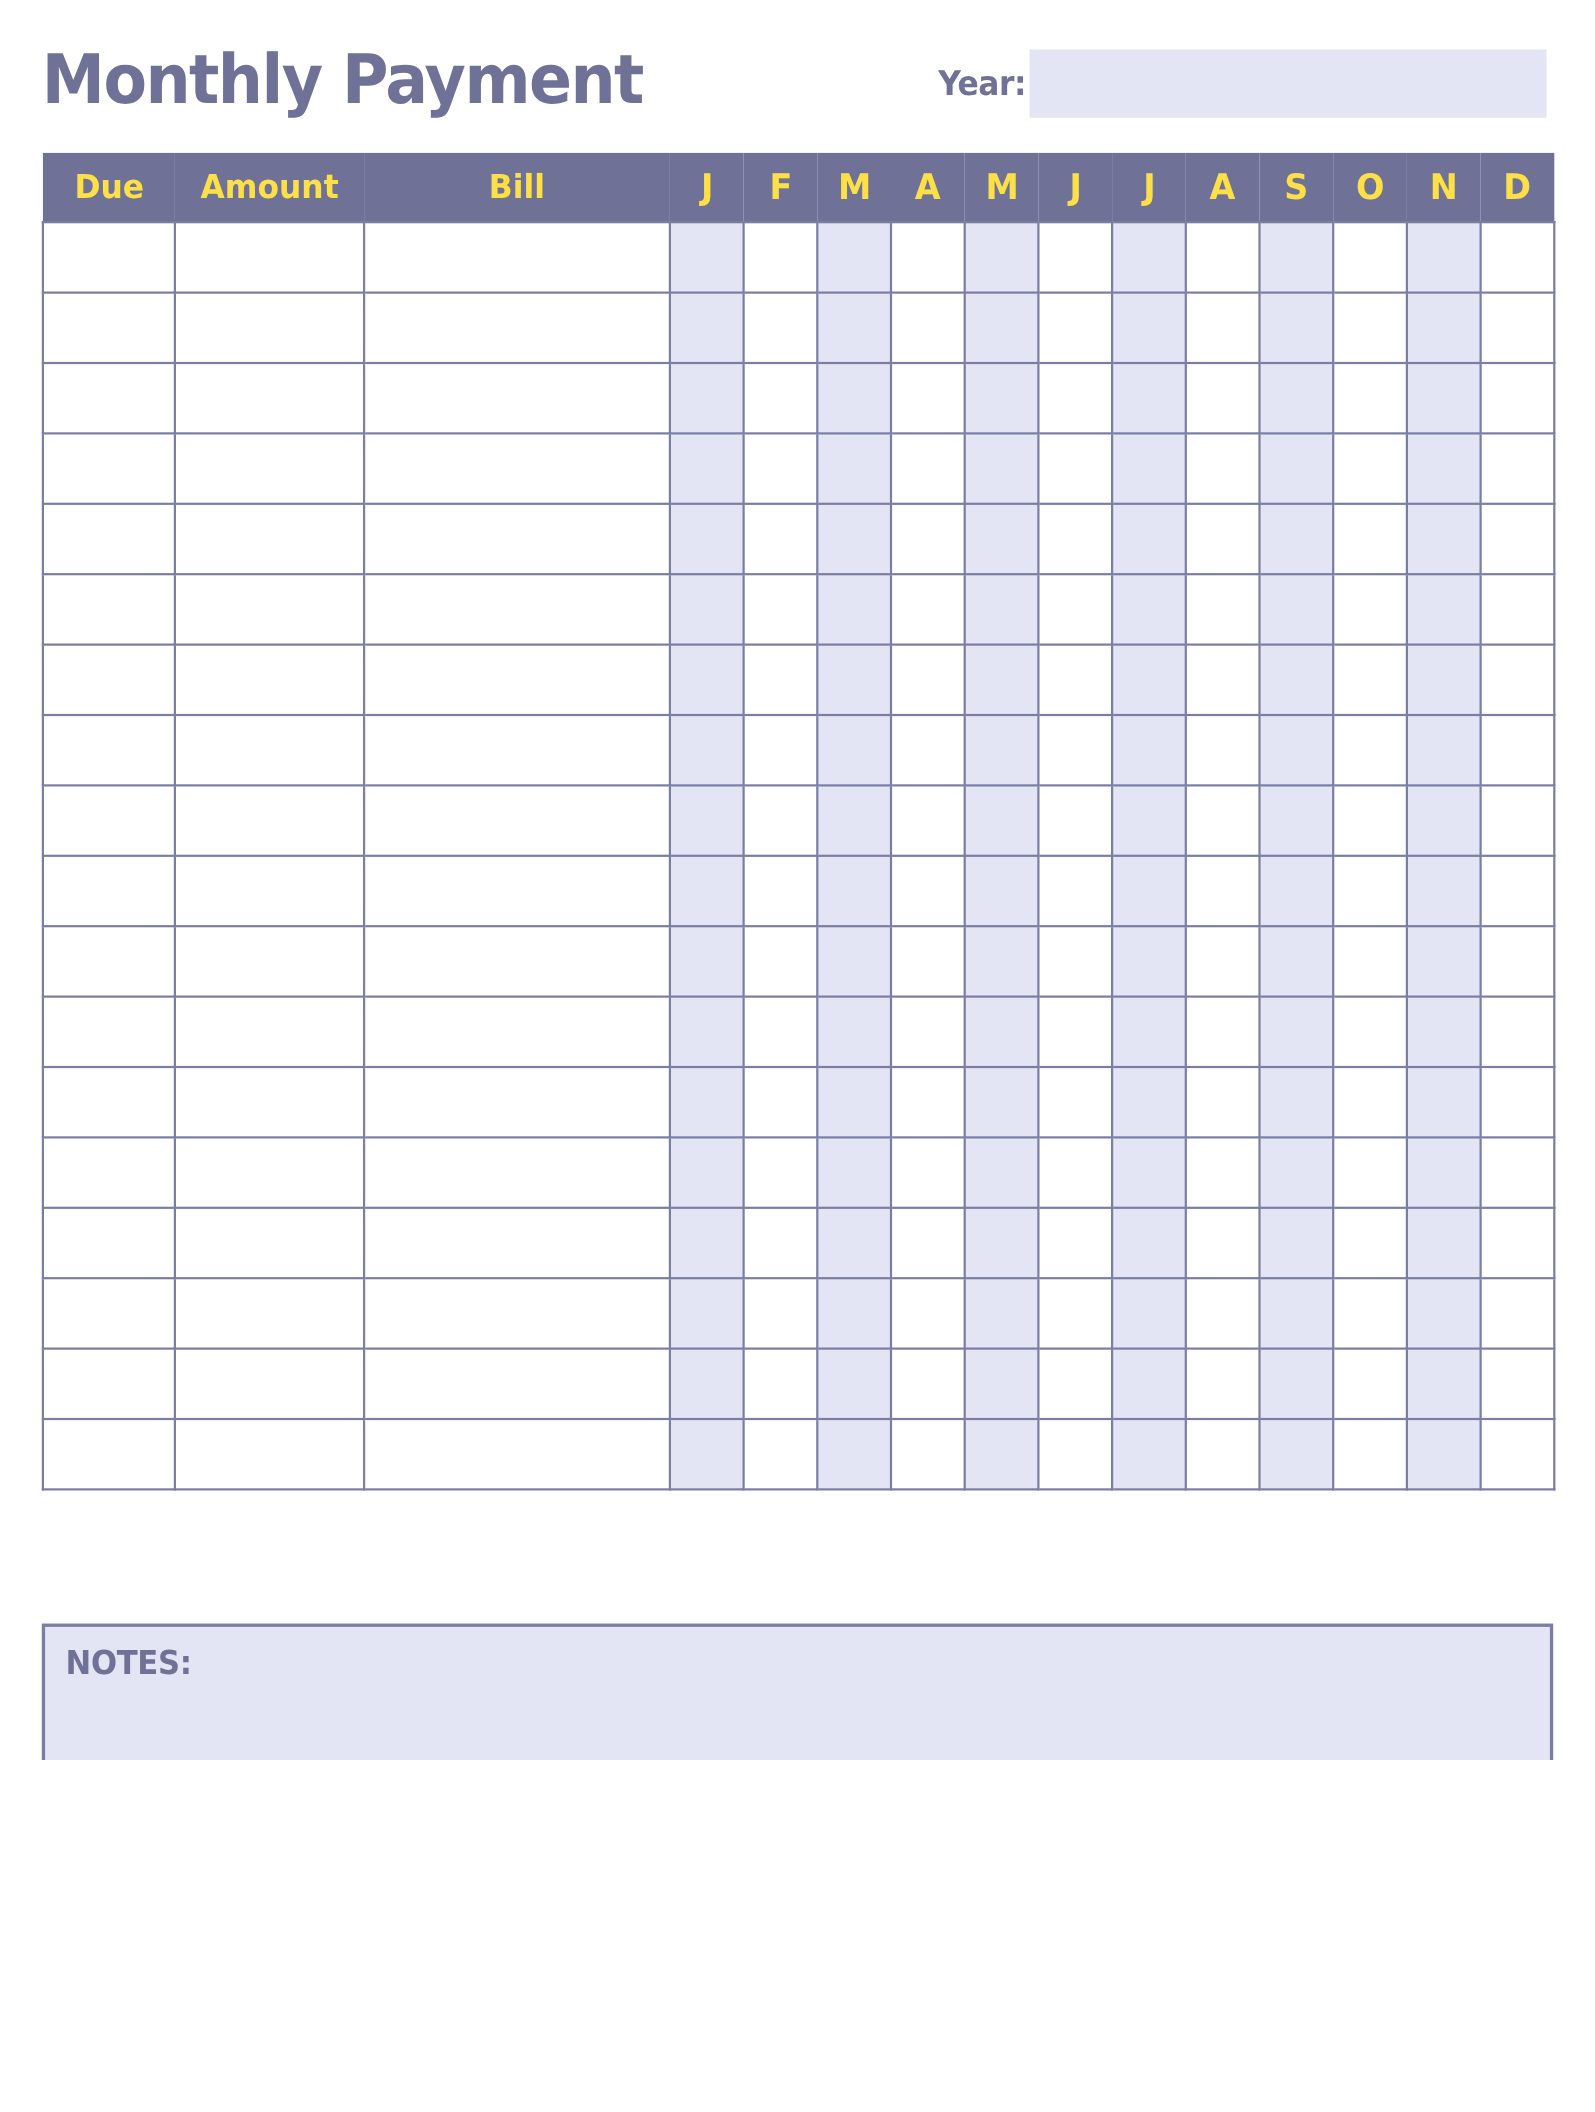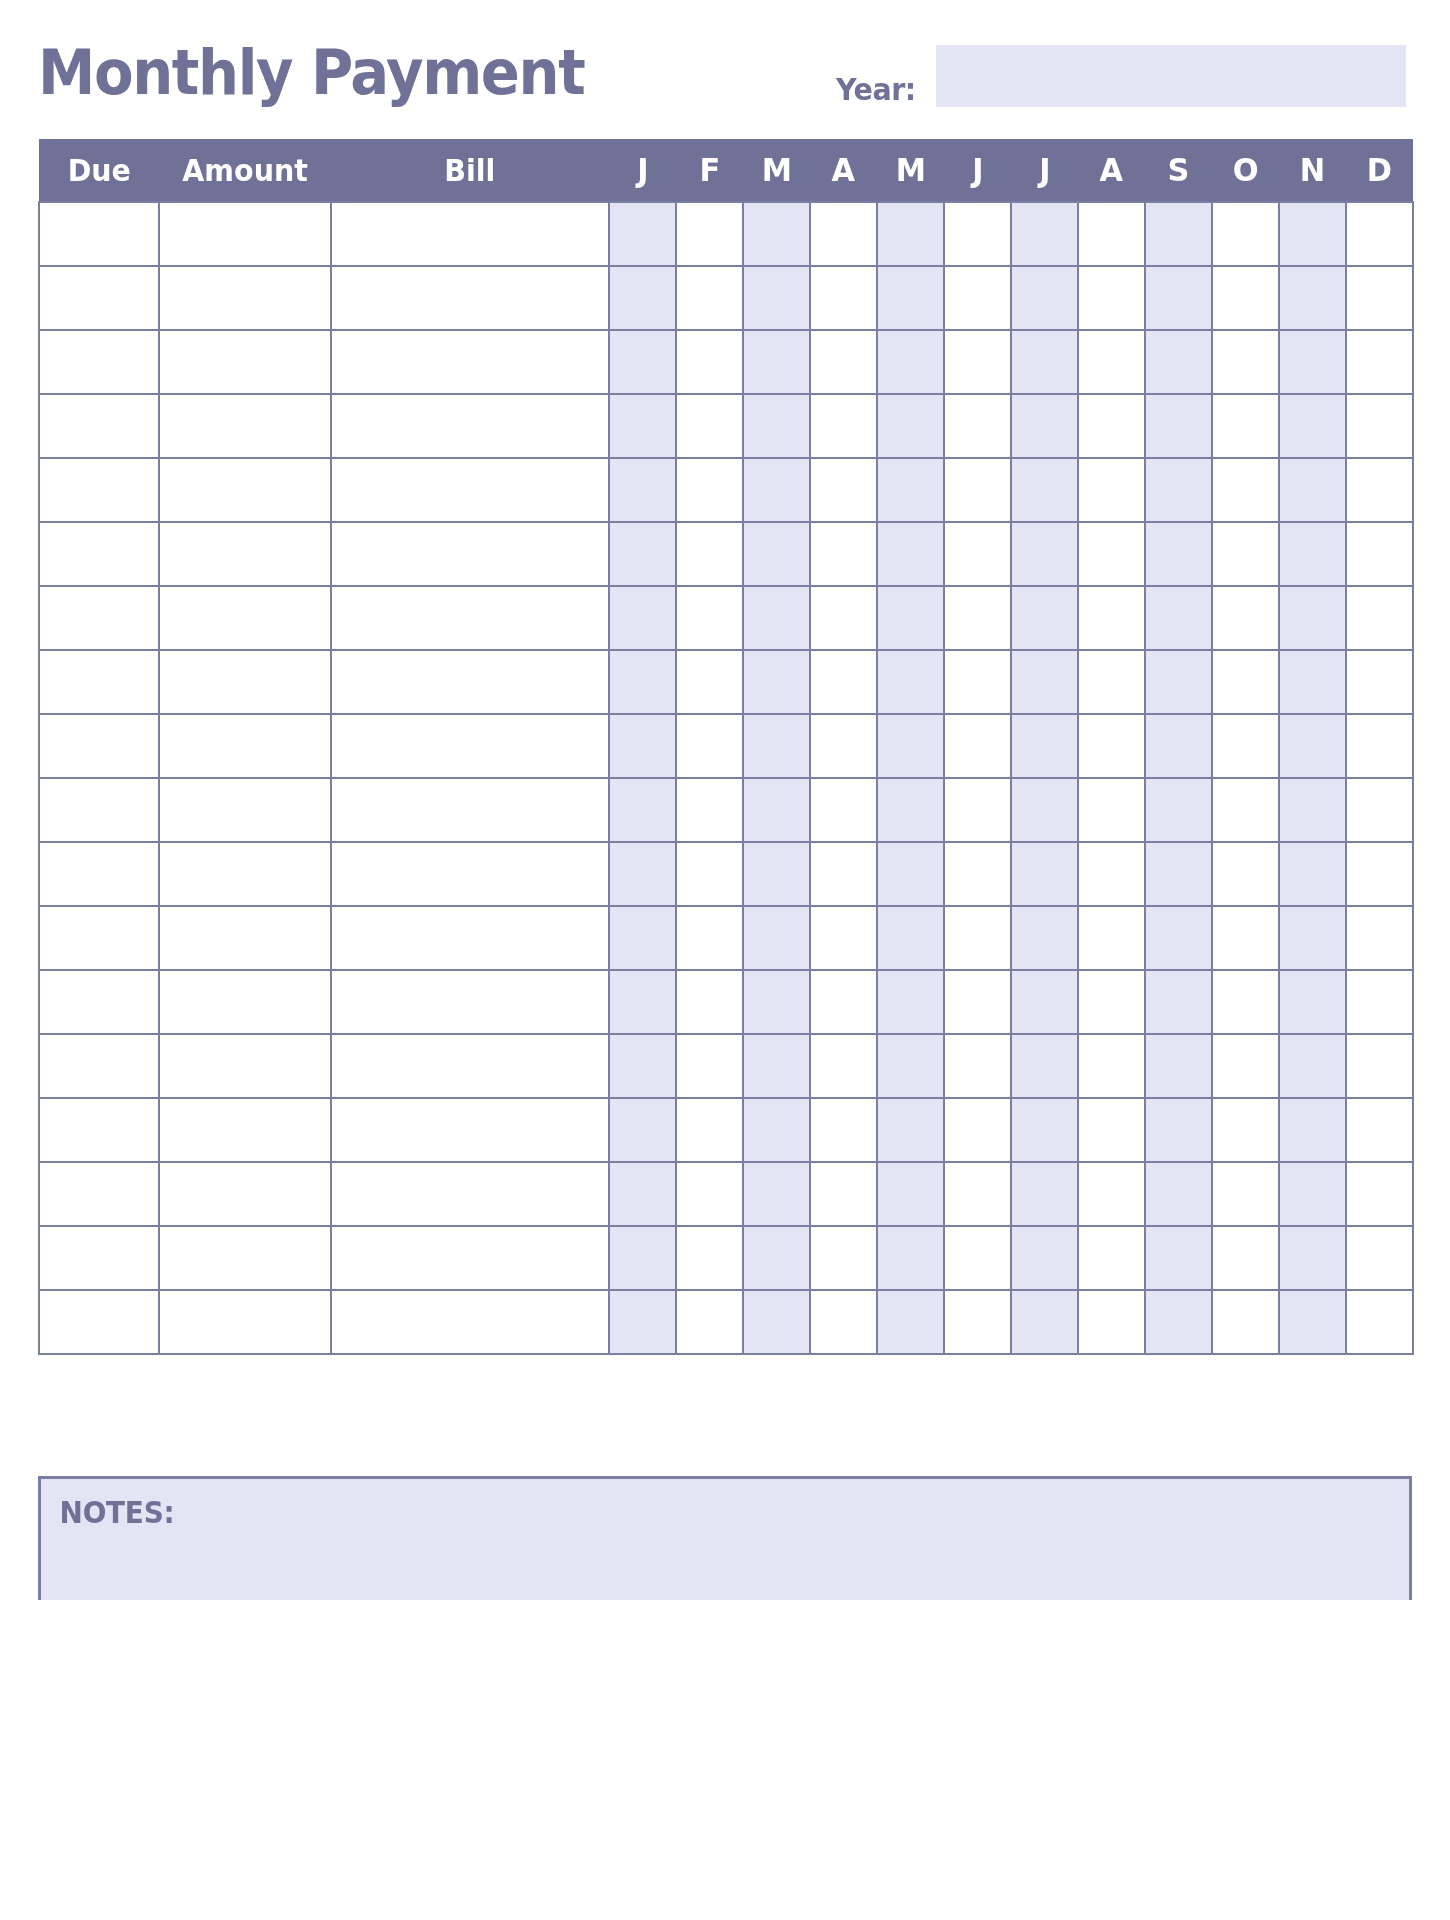--- a/index.html
+++ b/index.html
@@ -45,22 +45,22 @@
     line-height: 1;
     transform: scaleX(0.93);
     transform-origin: left center;
     white-space: nowrap;
     margin: 0;
     padding: 0;
   }
 
   .year-group {
     display: flex;
-    align-items: flex-end;
-    gap: 20px;
+    align-items: center;
+    gap: 3px;
     margin-right: 6px;
     margin-top: 6px;
   }
   .year-label {
     font-family: "DejaVu Sans", sans-serif;
     font-size: 31px;
     font-weight: 700;
     color: #6f7296;
     letter-spacing: -0.5px;
     transform: scaleX(0.92);
@@ -83,21 +83,21 @@
   }
 
   table.sheet {
     border-collapse: collapse;
     table-layout: fixed;
     width: 1374px;
   }
 
   table.sheet th {
     background: #6f7296;
-    color: #ffffff;
+    color: #fde047;
     height: 62px;
     padding: 0;
     border: 0;
     font-family: "DejaVu Sans", sans-serif;
     font-weight: 700;
     font-size: 30px;
     letter-spacing: 0px;
     vertical-align: middle;
     text-align: center;
   }

